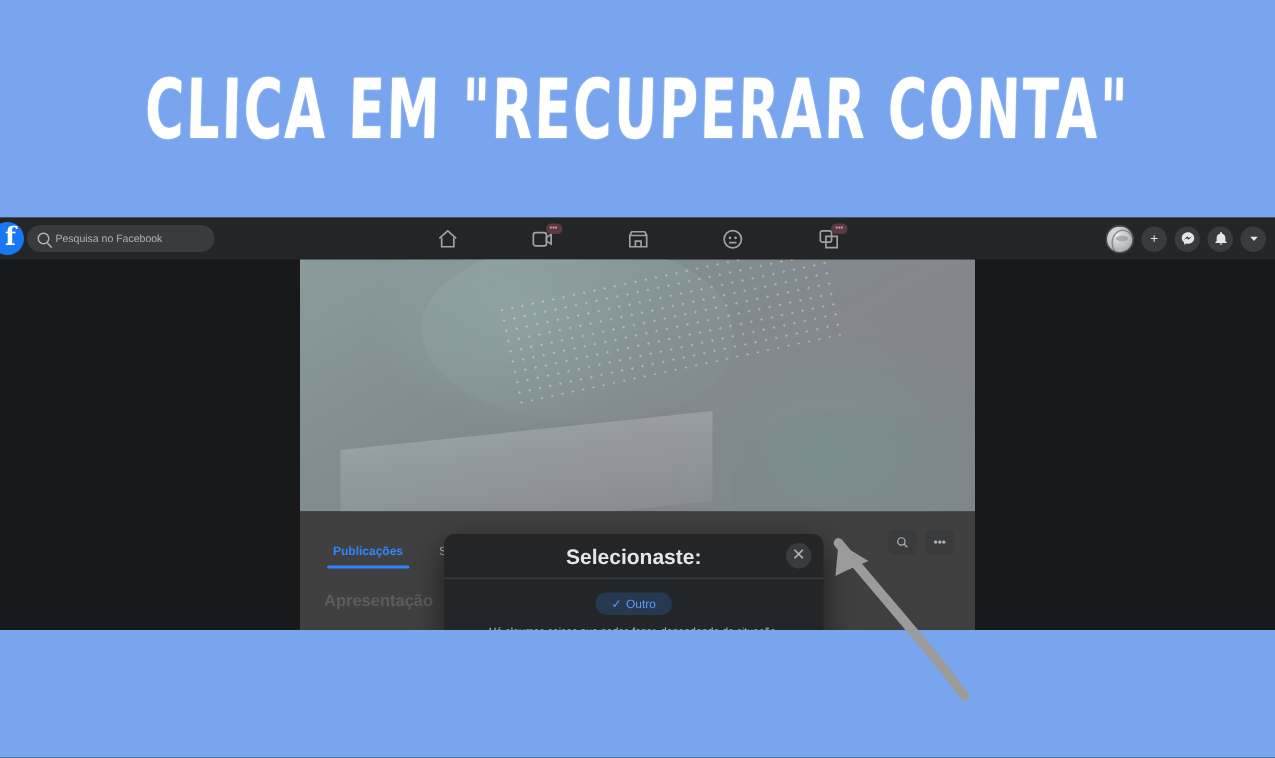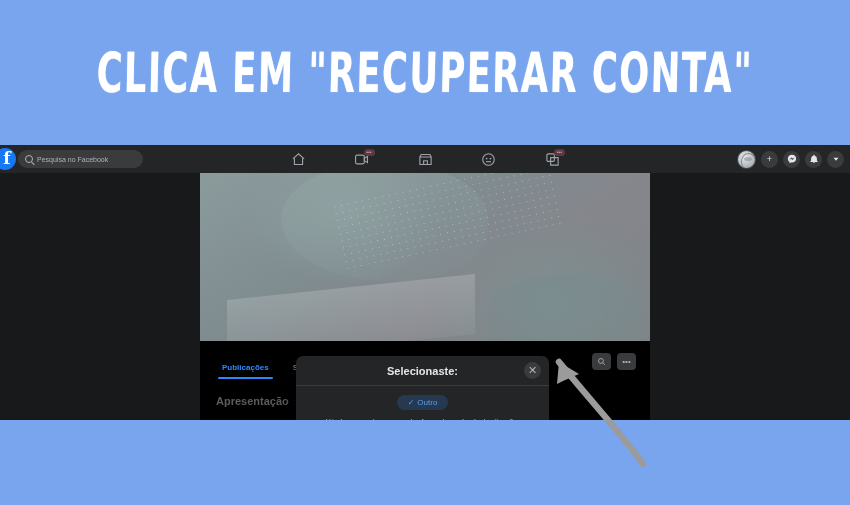--- a/index.html
+++ b/index.html
@@ -145,21 +145,21 @@
   }
   #cover .right-shape {
     position:absolute; right:2%; bottom:-2%;
     width:34%; height:42%;
     border-radius:50% 40% 0 0;
     background:linear-gradient(200deg, rgba(120,140,142,.45), rgba(110,128,130,.1));
   }
 
   #profile-bar {
     position:absolute; left:200px; top:168px; width:450px; height:79px;
-    background:#000000;
+    background:#404040;
   }
   #tabs {
     position:absolute; left:18px; top:12px;
     display:flex; align-items:flex-end; gap:16px; height:26px;
   }
   .tab {
     font-size:8px; color:#B0B3B8; padding:0 4px 7px 4px; position:relative;
   }
   .tab.active { color:#2D88FF; font-weight:bold; }
   .tab.active::after {
@@ -191,21 +191,21 @@
     width:253px; height:204px;
     background:#242526; border-radius:7px;
     box-shadow:0 8px 22px rgba(0,0,0,.55);
     overflow:hidden; z-index:20;
   }
   #modal-head {
     position:relative; height:30px;
     border-bottom:1px solid #3A3B3C;
     display:flex; align-items:center; justify-content:center;
   }
-  #modal-title { color:#E4E6EB; font-size:11px; font-weight:bold; }
+  #modal-title { color:#E4E6EB; font-size:14px; font-weight:bold; }
   #modal-close {
     position:absolute; right:8px; top:6px;
     width:17px; height:17px; border-radius:50%;
     background:#3A3B3C; color:#B0B3B8;
     display:flex; align-items:center; justify-content:center;
     font-size:11px; line-height:1;
   }
   #chip-row { display:flex; justify-content:center; margin-top:9px; }
   #chip {
     background:#263951; color:#5B9BF3;

